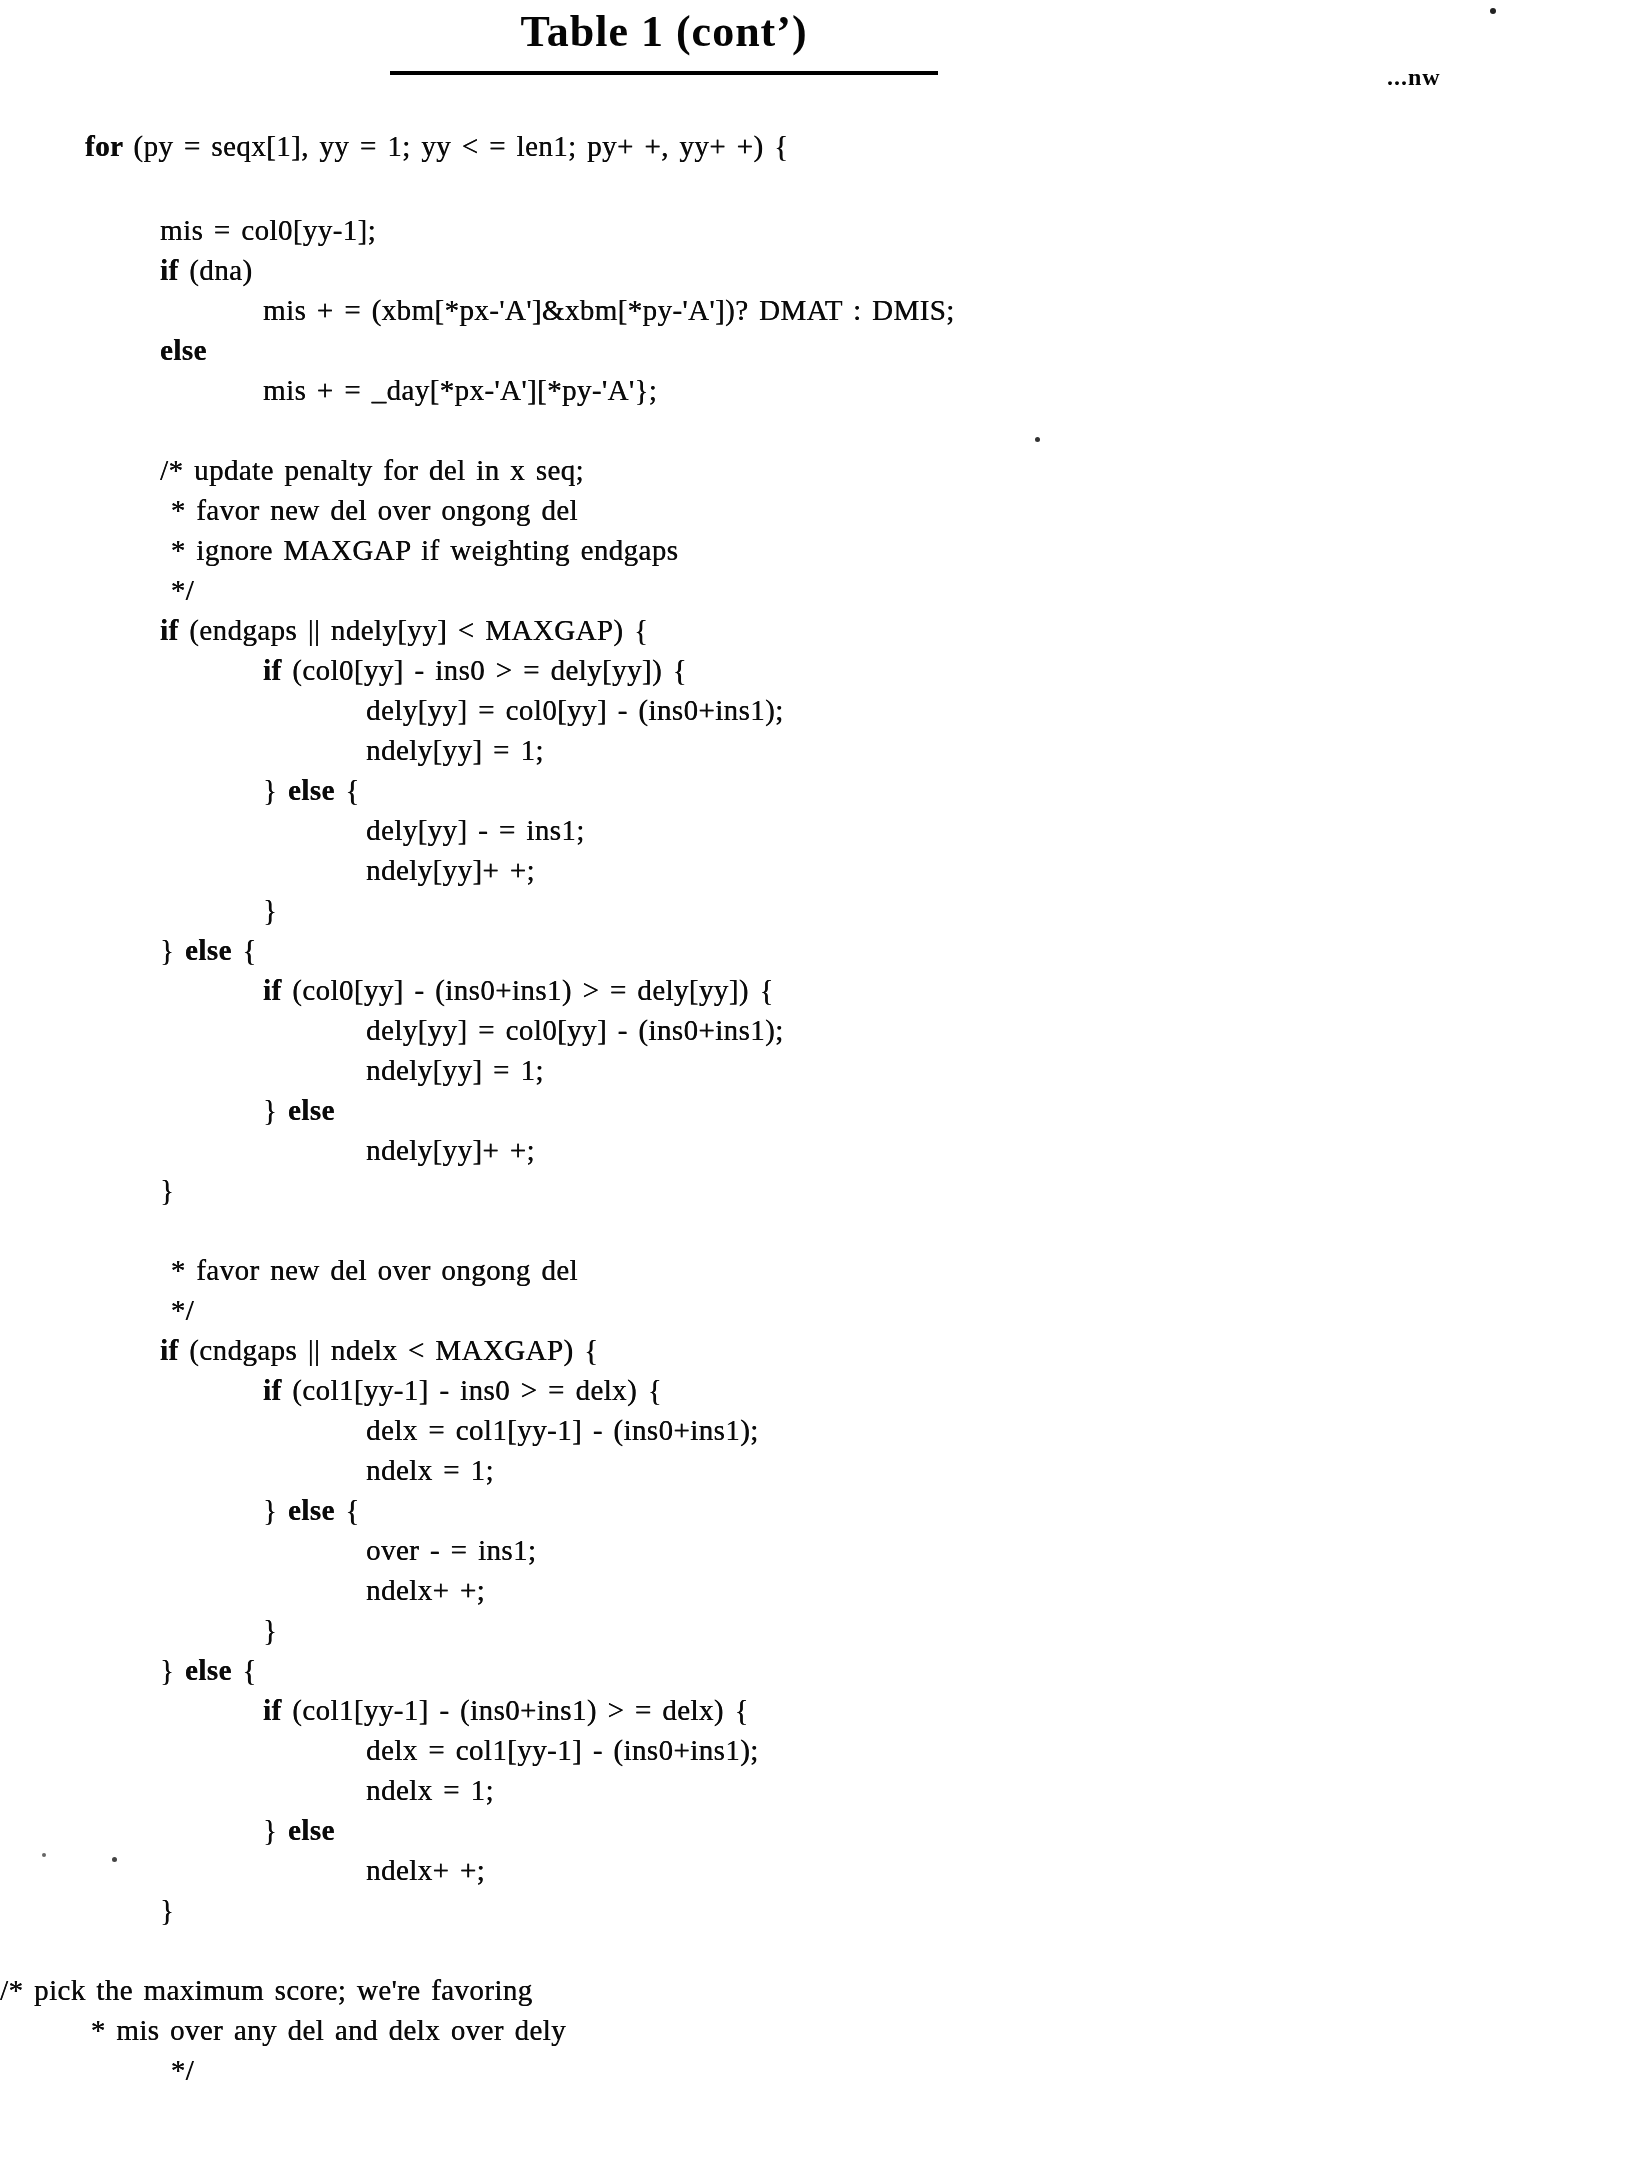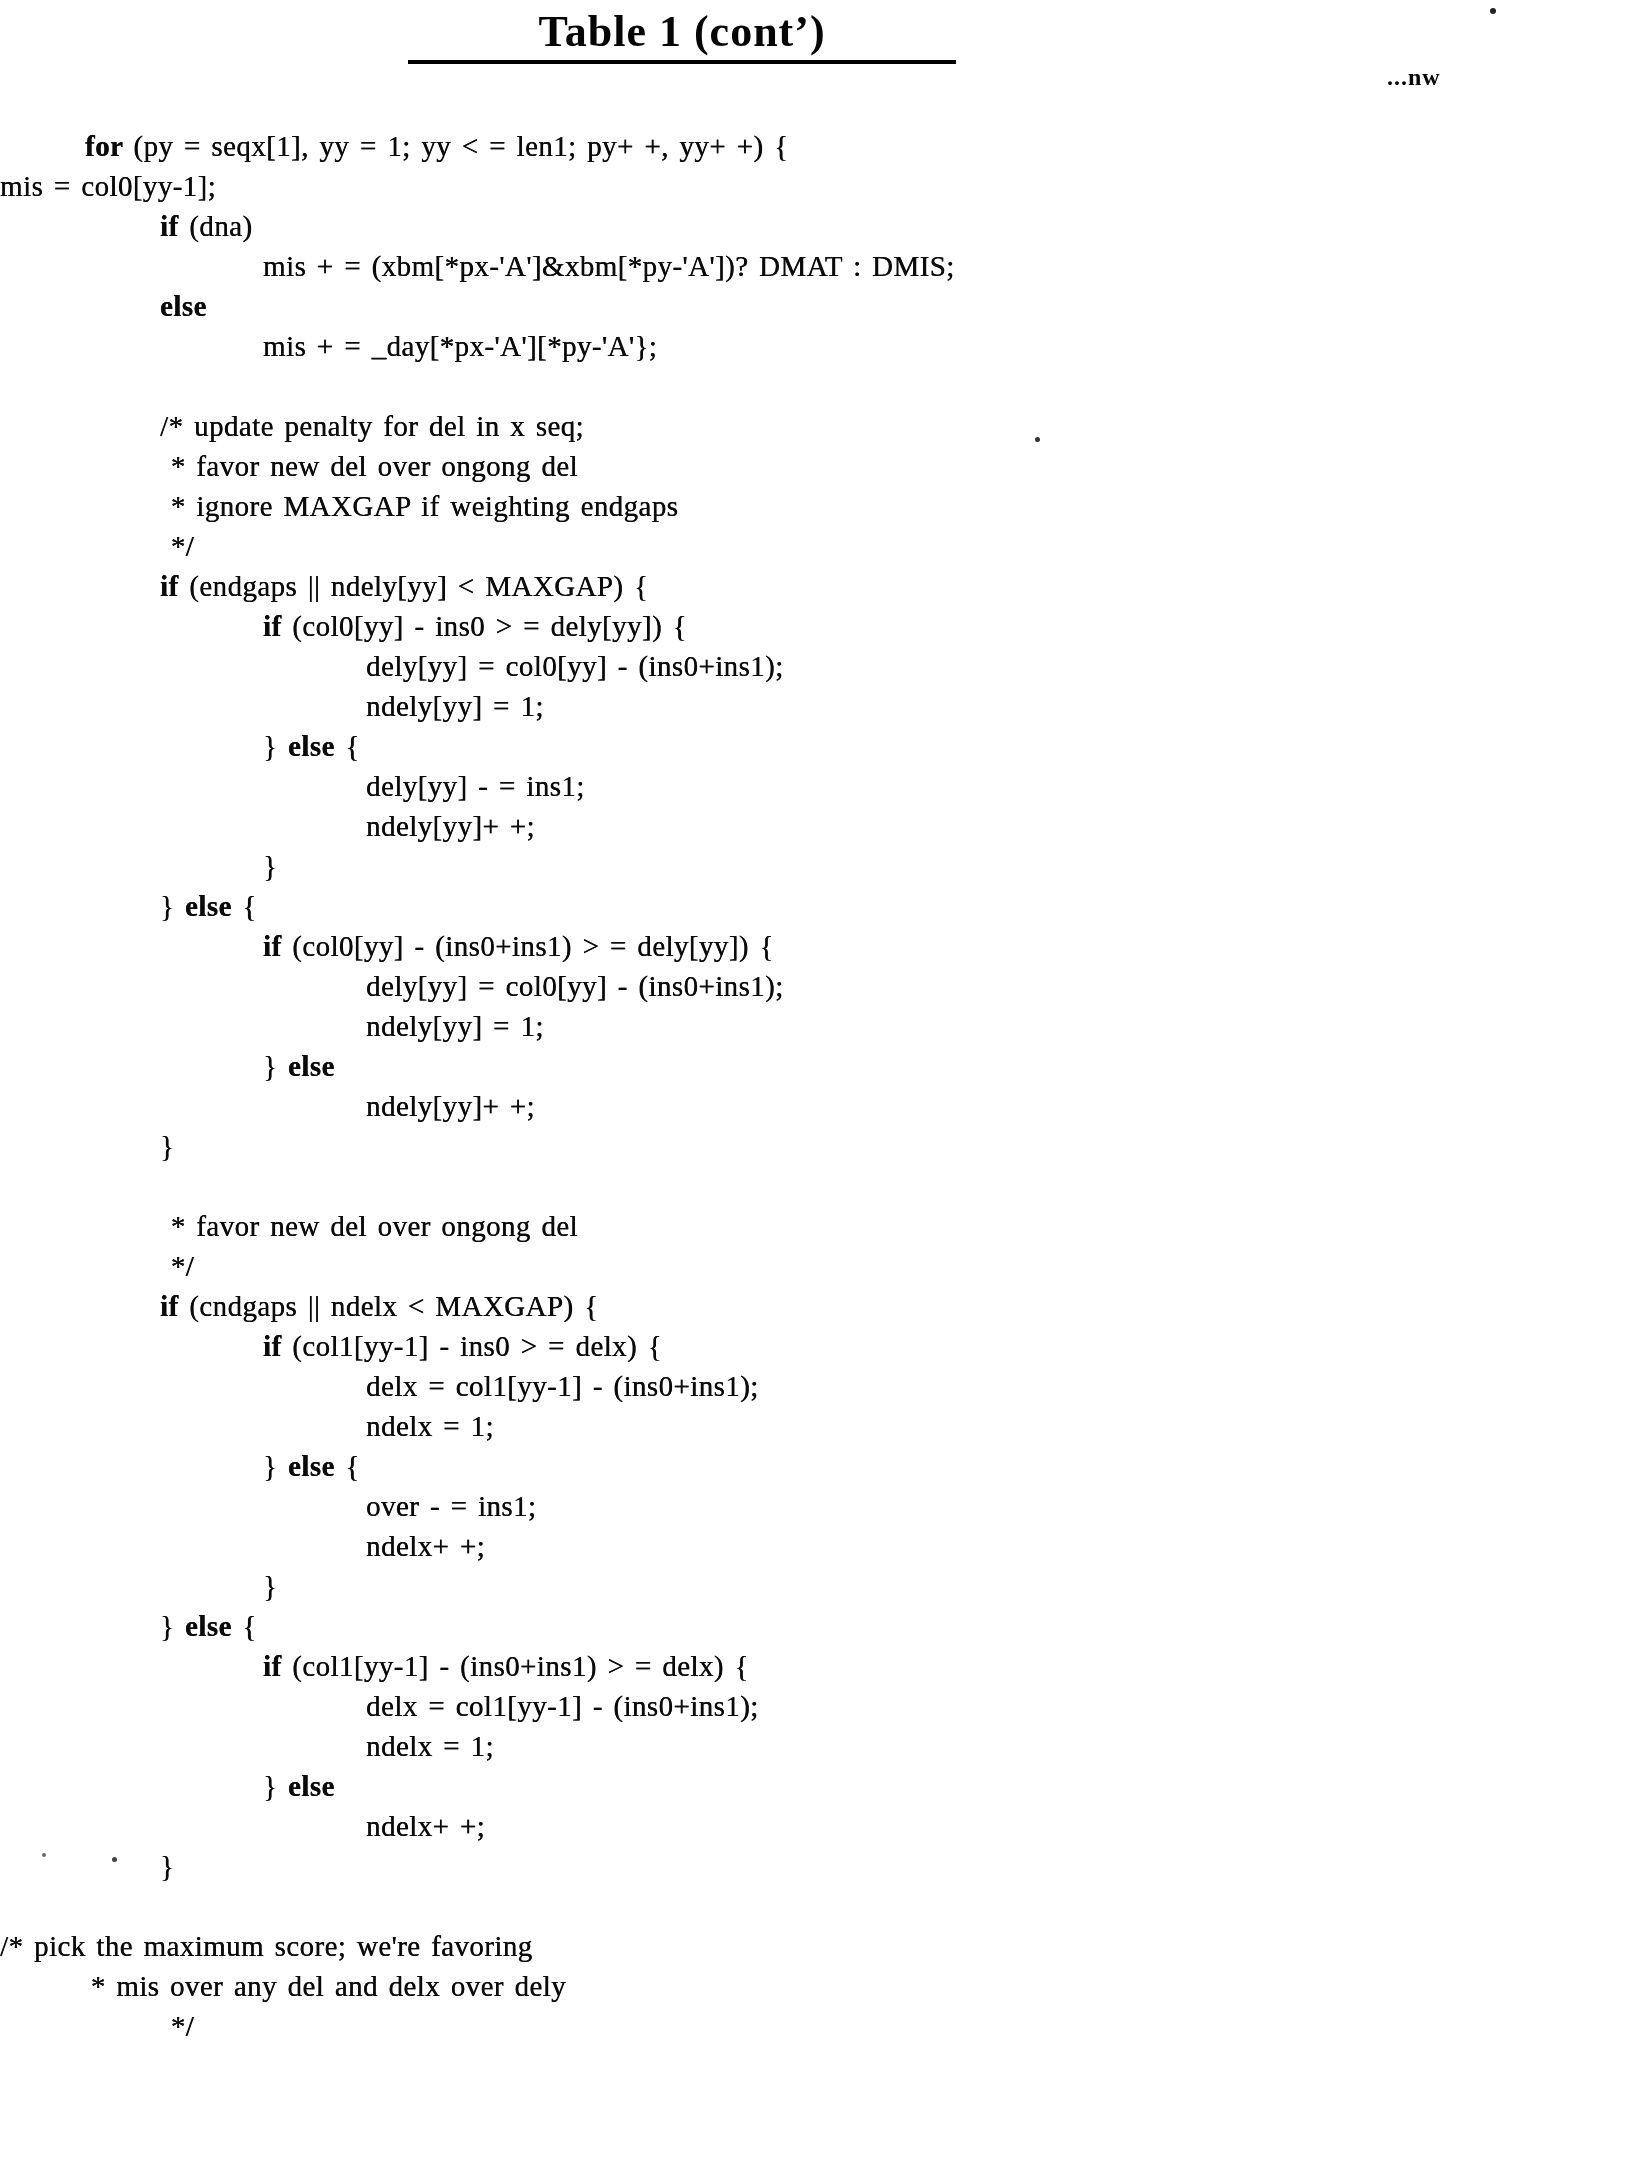--- a/index.html
+++ b/index.html
@@ -15,29 +15,29 @@
     font-family: "Liberation Serif", "DejaVu Serif", serif;
     color: #0b0b0b;
   }
   .page {
     position: absolute;
     inset: 0;
     background: #ffffff;
   }
   .title {
     position: absolute;
-    left: 408px;
+    left: 390px;
     top: 6px;
     width: 548px;
     text-align: center;
     font-weight: bold;
     font-size: 44px;
     letter-spacing: 1px;
     border-bottom: 4px solid #000;
-    padding-bottom: 3px;
+    padding-bottom: 14px;
     color: #050505;
   }
   .corner-label {
     position: absolute;
     left: 1387px;
     top: 64px;
     font-weight: bold;
     font-size: 24px;
     letter-spacing: 1px;
     color: #050505;
@@ -68,21 +68,21 @@
 </head>
 <body>
 
 <div class="page">
   <div class="title">Table 1 (cont’)</div>
 
   <div class="corner-label">...nw</div>
 
   <div class="code-block">
       <div class="code-line" style="padding-left: 57px; margin-left: 28px;"><span class="kw">for </span><span>(py = seqx[1], yy = 1; yy &lt; = len1; py+ +, yy+ +) {</span></div>
-      <div class="code-line" style=""><span>mis = col0[yy-1];</span></div>
+      <div class="code-line" style="padding-left: 160px; margin-top: 44px;"><span>mis = col0[yy-1];</span></div>
       <div class="code-line" style="padding-left: 160px;"><span class="kw">if </span><span>(dna)</span></div>
       <div class="code-line" style="padding-left: 263px;"><span>mis + = (xbm[*px-'A']&amp;xbm[*py-'A'])? DMAT : DMIS;</span></div>
       <div class="code-line" style="padding-left: 160px;"><span class="kw">else</span></div>
       <div class="code-line" style="padding-left: 263px;"><span>mis + = _day[*px-'A'][*py-'A'};</span></div>
       <div class="code-line" style="padding-left: 160px;"></div>
       <div class="code-line" style="padding-left: 160px;"><span>/* update penalty for del in x seq;</span></div>
       <div class="code-line" style="padding-left: 160px;"><span> * favor new del over ongong del</span></div>
       <div class="code-line" style="padding-left: 160px;"><span> * ignore MAXGAP if weighting endgaps</span></div>
       <div class="code-line" style="padding-left: 160px;"><span> */</span></div>
       <div class="code-line" style="padding-left: 160px;"><span class="kw">if </span><span>(endgaps || ndely[yy] &lt; MAXGAP) {</span></div>

